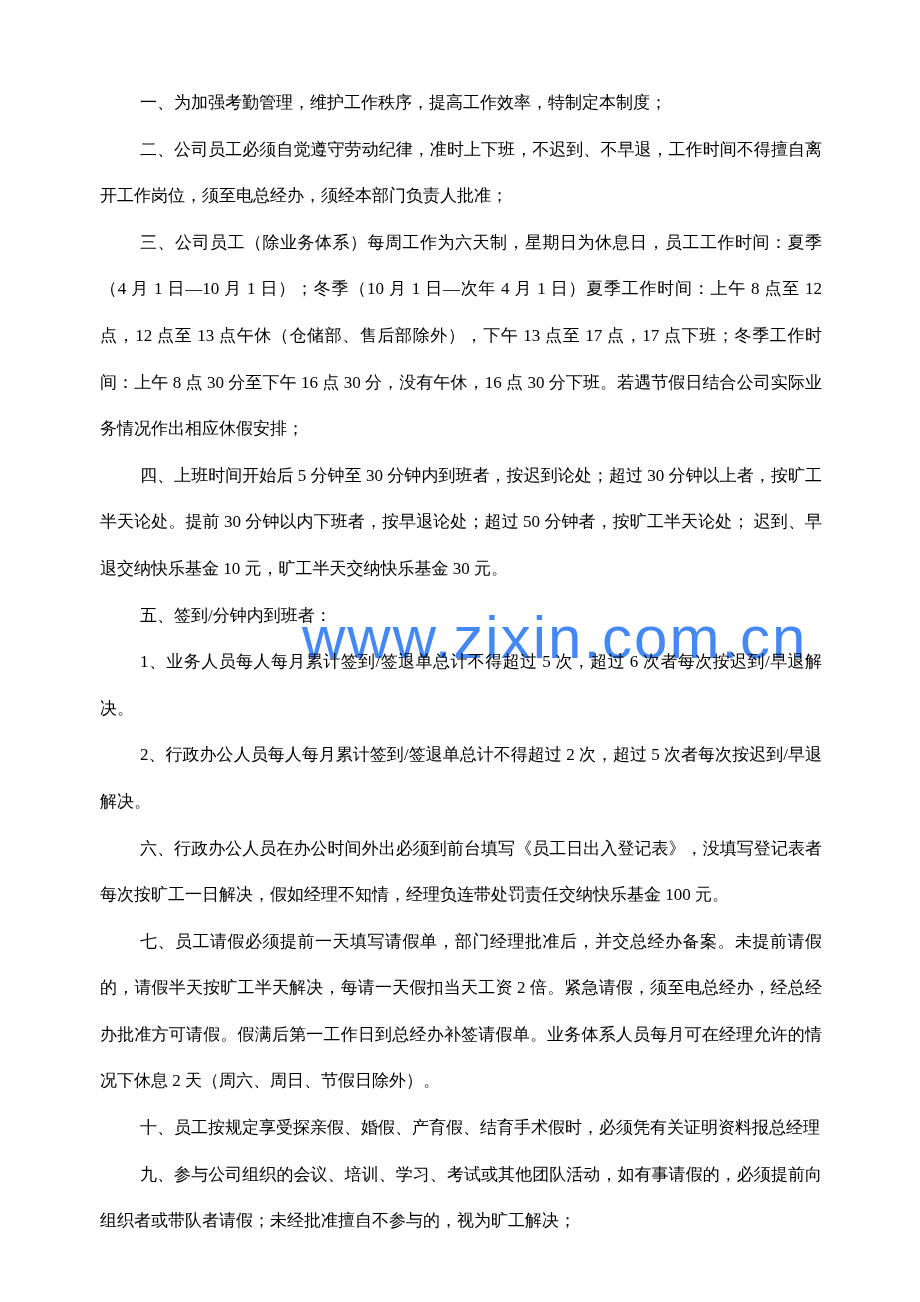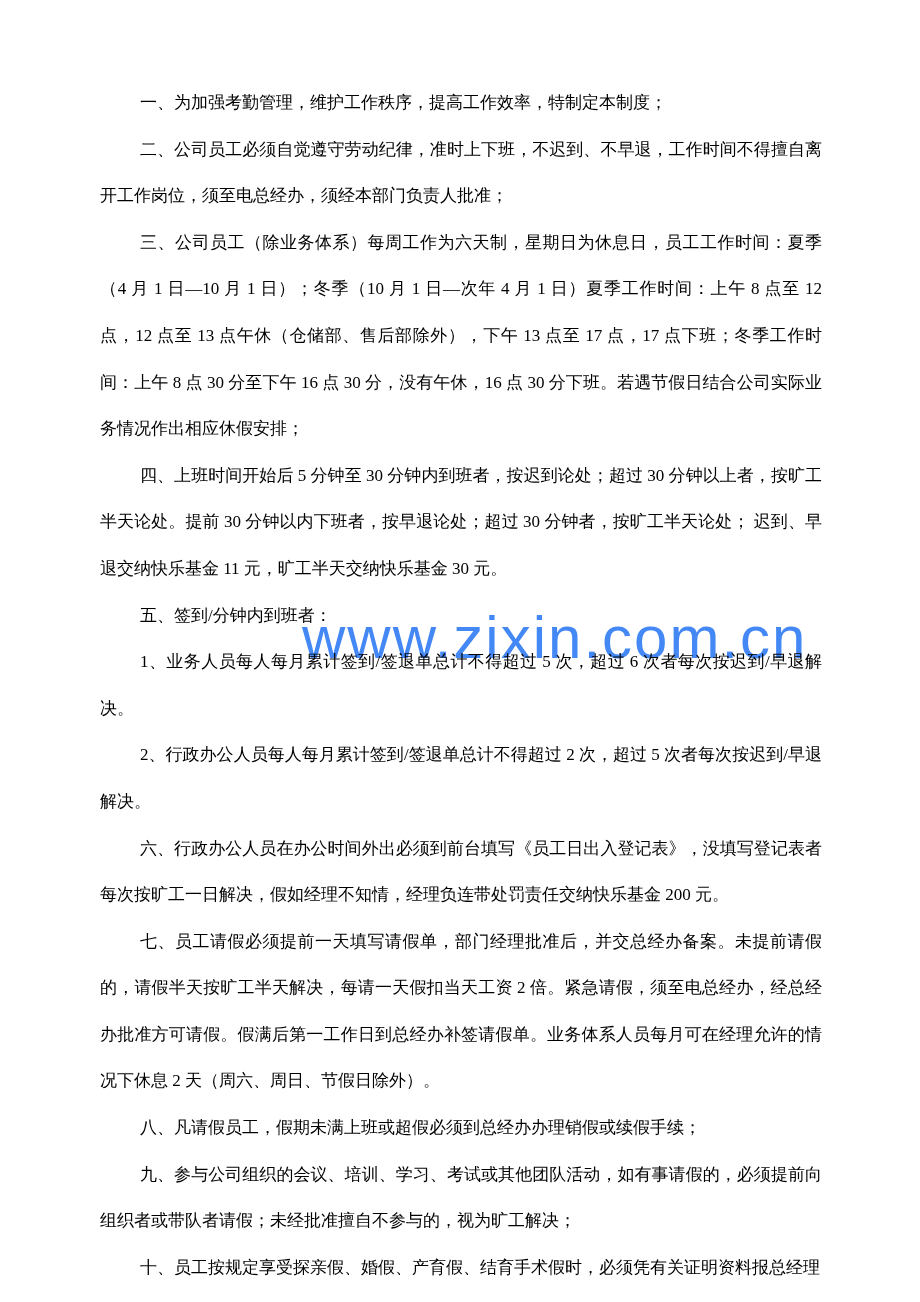--- a/index.html
+++ b/index.html
@@ -52,24 +52,23 @@
 <div class="page">
 
   <div class="watermark">
     <span>www.zixin.com.cn</span>
   </div>
 
   <div class="content">
     <p class="para">一、为加强考勤管理，维护工作秩序，提高工作效率，特制定本制度；</p>
     <p class="para">二、公司员工必须自觉遵守劳动纪律，准时上下班，不迟到、不早退，工作时间不得擅自离开工作岗位，须至电总经办，须经本部门负责人批准；</p>
     <p class="para">三、公司员工（除业务体系）每周工作为六天制，星期日为休息日，员工工作时间：夏季（4 月 1 日—10 月 1 日）；冬季（10 月 1 日—次年 4 月 1 日）夏季工作时间：上午 8 点至 12 点，12 点至 13 点午休（仓储部、售后部除外），下午 13 点至 17 点，17 点下班；冬季工作时间：上午 8 点 30 分至下午 16 点 30 分，没有午休，16 点 30 分下班。若遇节假日结合公司实际业务情况作出相应休假安排；</p>
-    <p class="para">四、上班时间开始后 5 分钟至 30 分钟内到班者，按迟到论处；超过 30 分钟以上者，按旷工半天论处。提前 30 分钟以内下班者，按早退论处；超过 30 分钟者，按旷工半天论处； 迟到、早退交纳快乐基金 11 元，旷工半天交纳快乐基金 30 元。</p>
+    <p class="para">四、上班时间开始后 5 分钟至 30 分钟内到班者，按迟到论处；超过 30 分钟以上者，按旷工半天论处。提前 30 分钟以内下班者，按早退论处；超过 50 分钟者，按旷工半天论处； 迟到、早退交纳快乐基金 10 元，旷工半天交纳快乐基金 30 元。</p>
     <p class="para">五、签到/分钟内到班者：</p>
     <p class="para">1、业务人员每人每月累计签到/签退单总计不得超过 5 次，超过 6 次者每次按迟到/早退解决。</p>
     <p class="para">2、行政办公人员每人每月累计签到/签退单总计不得超过 2 次，超过 5 次者每次按迟到/早退解决。</p>
-    <p class="para">六、行政办公人员在办公时间外出必须到前台填写《员工日出入登记表》，没填写登记表者每次按旷工一日解决，假如经理不知情，经理负连带处罚责任交纳快乐基金 200 元。</p>
+    <p class="para">六、行政办公人员在办公时间外出必须到前台填写《员工日出入登记表》，没填写登记表者每次按旷工一日解决，假如经理不知情，经理负连带处罚责任交纳快乐基金 100 元。</p>
     <p class="para">七、员工请假必须提前一天填写请假单，部门经理批准后，并交总经办备案。未提前请假的，请假半天按旷工半天解决，每请一天假扣当天工资 2 倍。紧急请假，须至电总经办，经总经办批准方可请假。假满后第一工作日到总经办补签请假单。业务体系人员每月可在经理允许的情况下休息 2 天（周六、周日、节假日除外）。</p>
-    <p class="para">八、凡请假员工，假期未满上班或超假必须到总经办办理销假或续假手续；</p>
+    <p class="para">十、员工按规定享受探亲假、婚假、产育假、结育手术假时，必须凭有关证明资料报总经理</p>
     <p class="para">九、参与公司组织的会议、培训、学习、考试或其他团队活动，如有事请假的，必须提前向组织者或带队者请假；未经批准擅自不参与的，视为旷工解决；</p>
-    <p class="para">十、员工按规定享受探亲假、婚假、产育假、结育手术假时，必须凭有关证明资料报总经理</p>
   </div>
 
 </div>
 
 </body></html>

